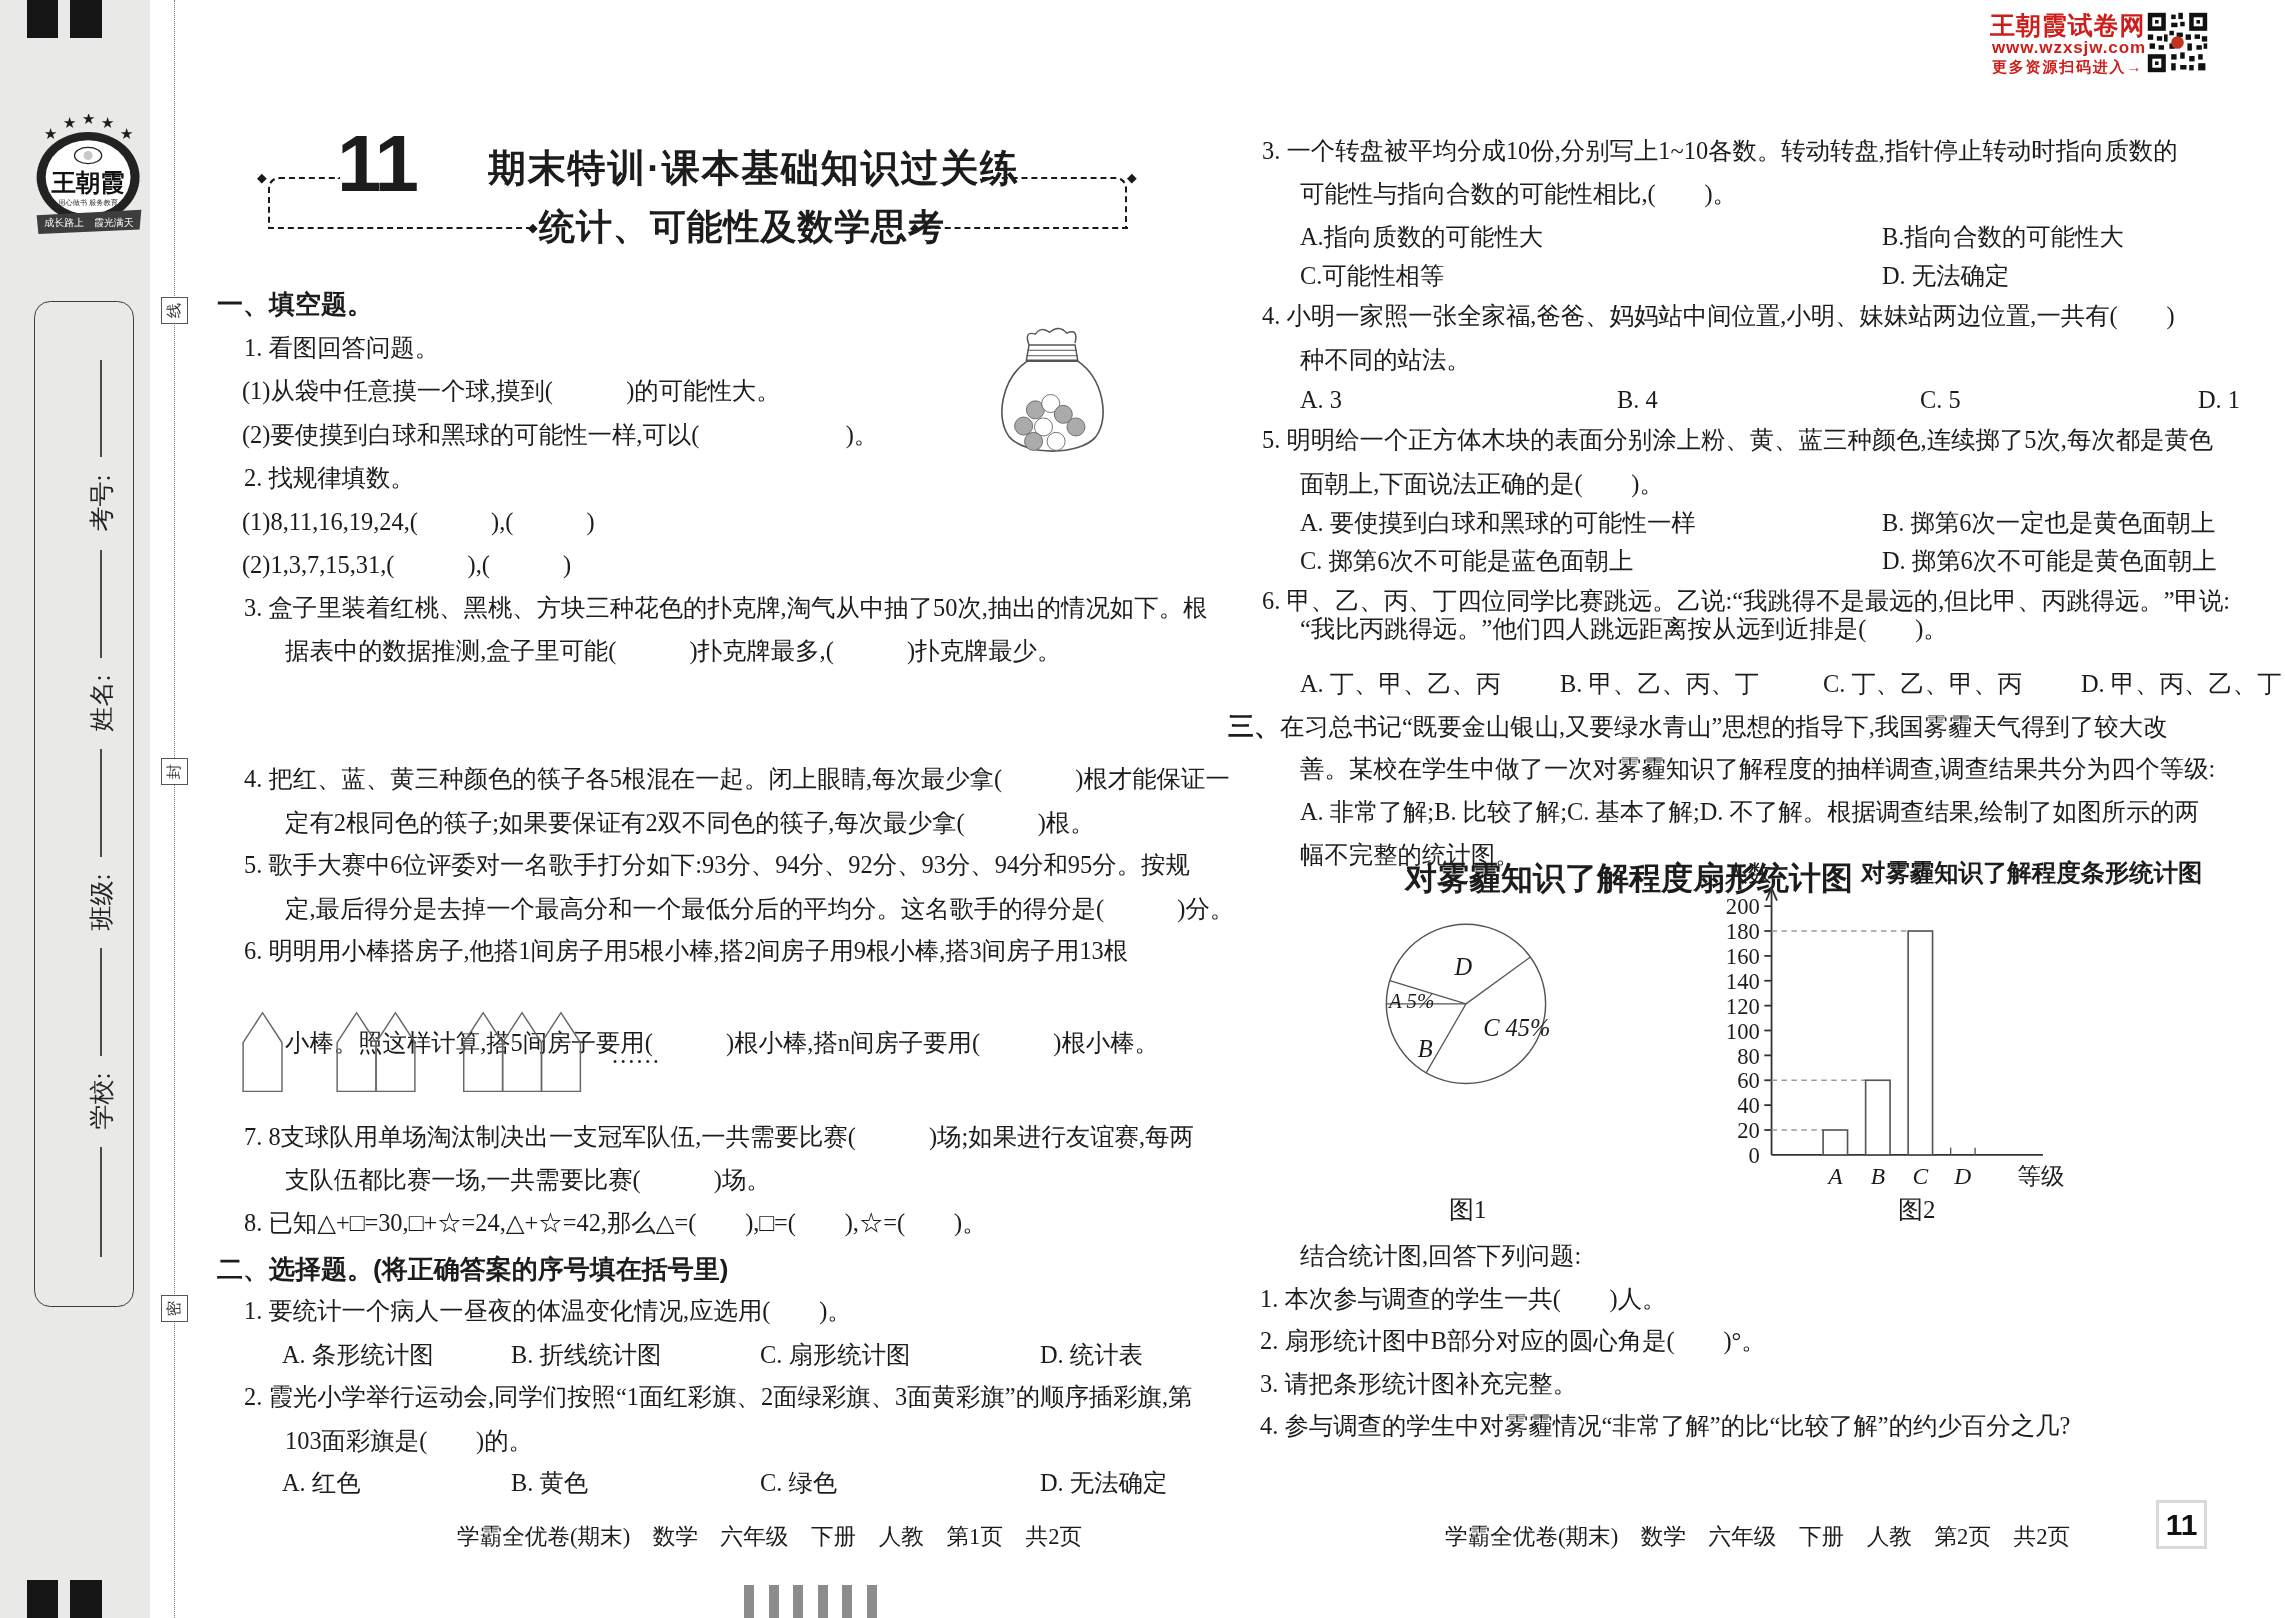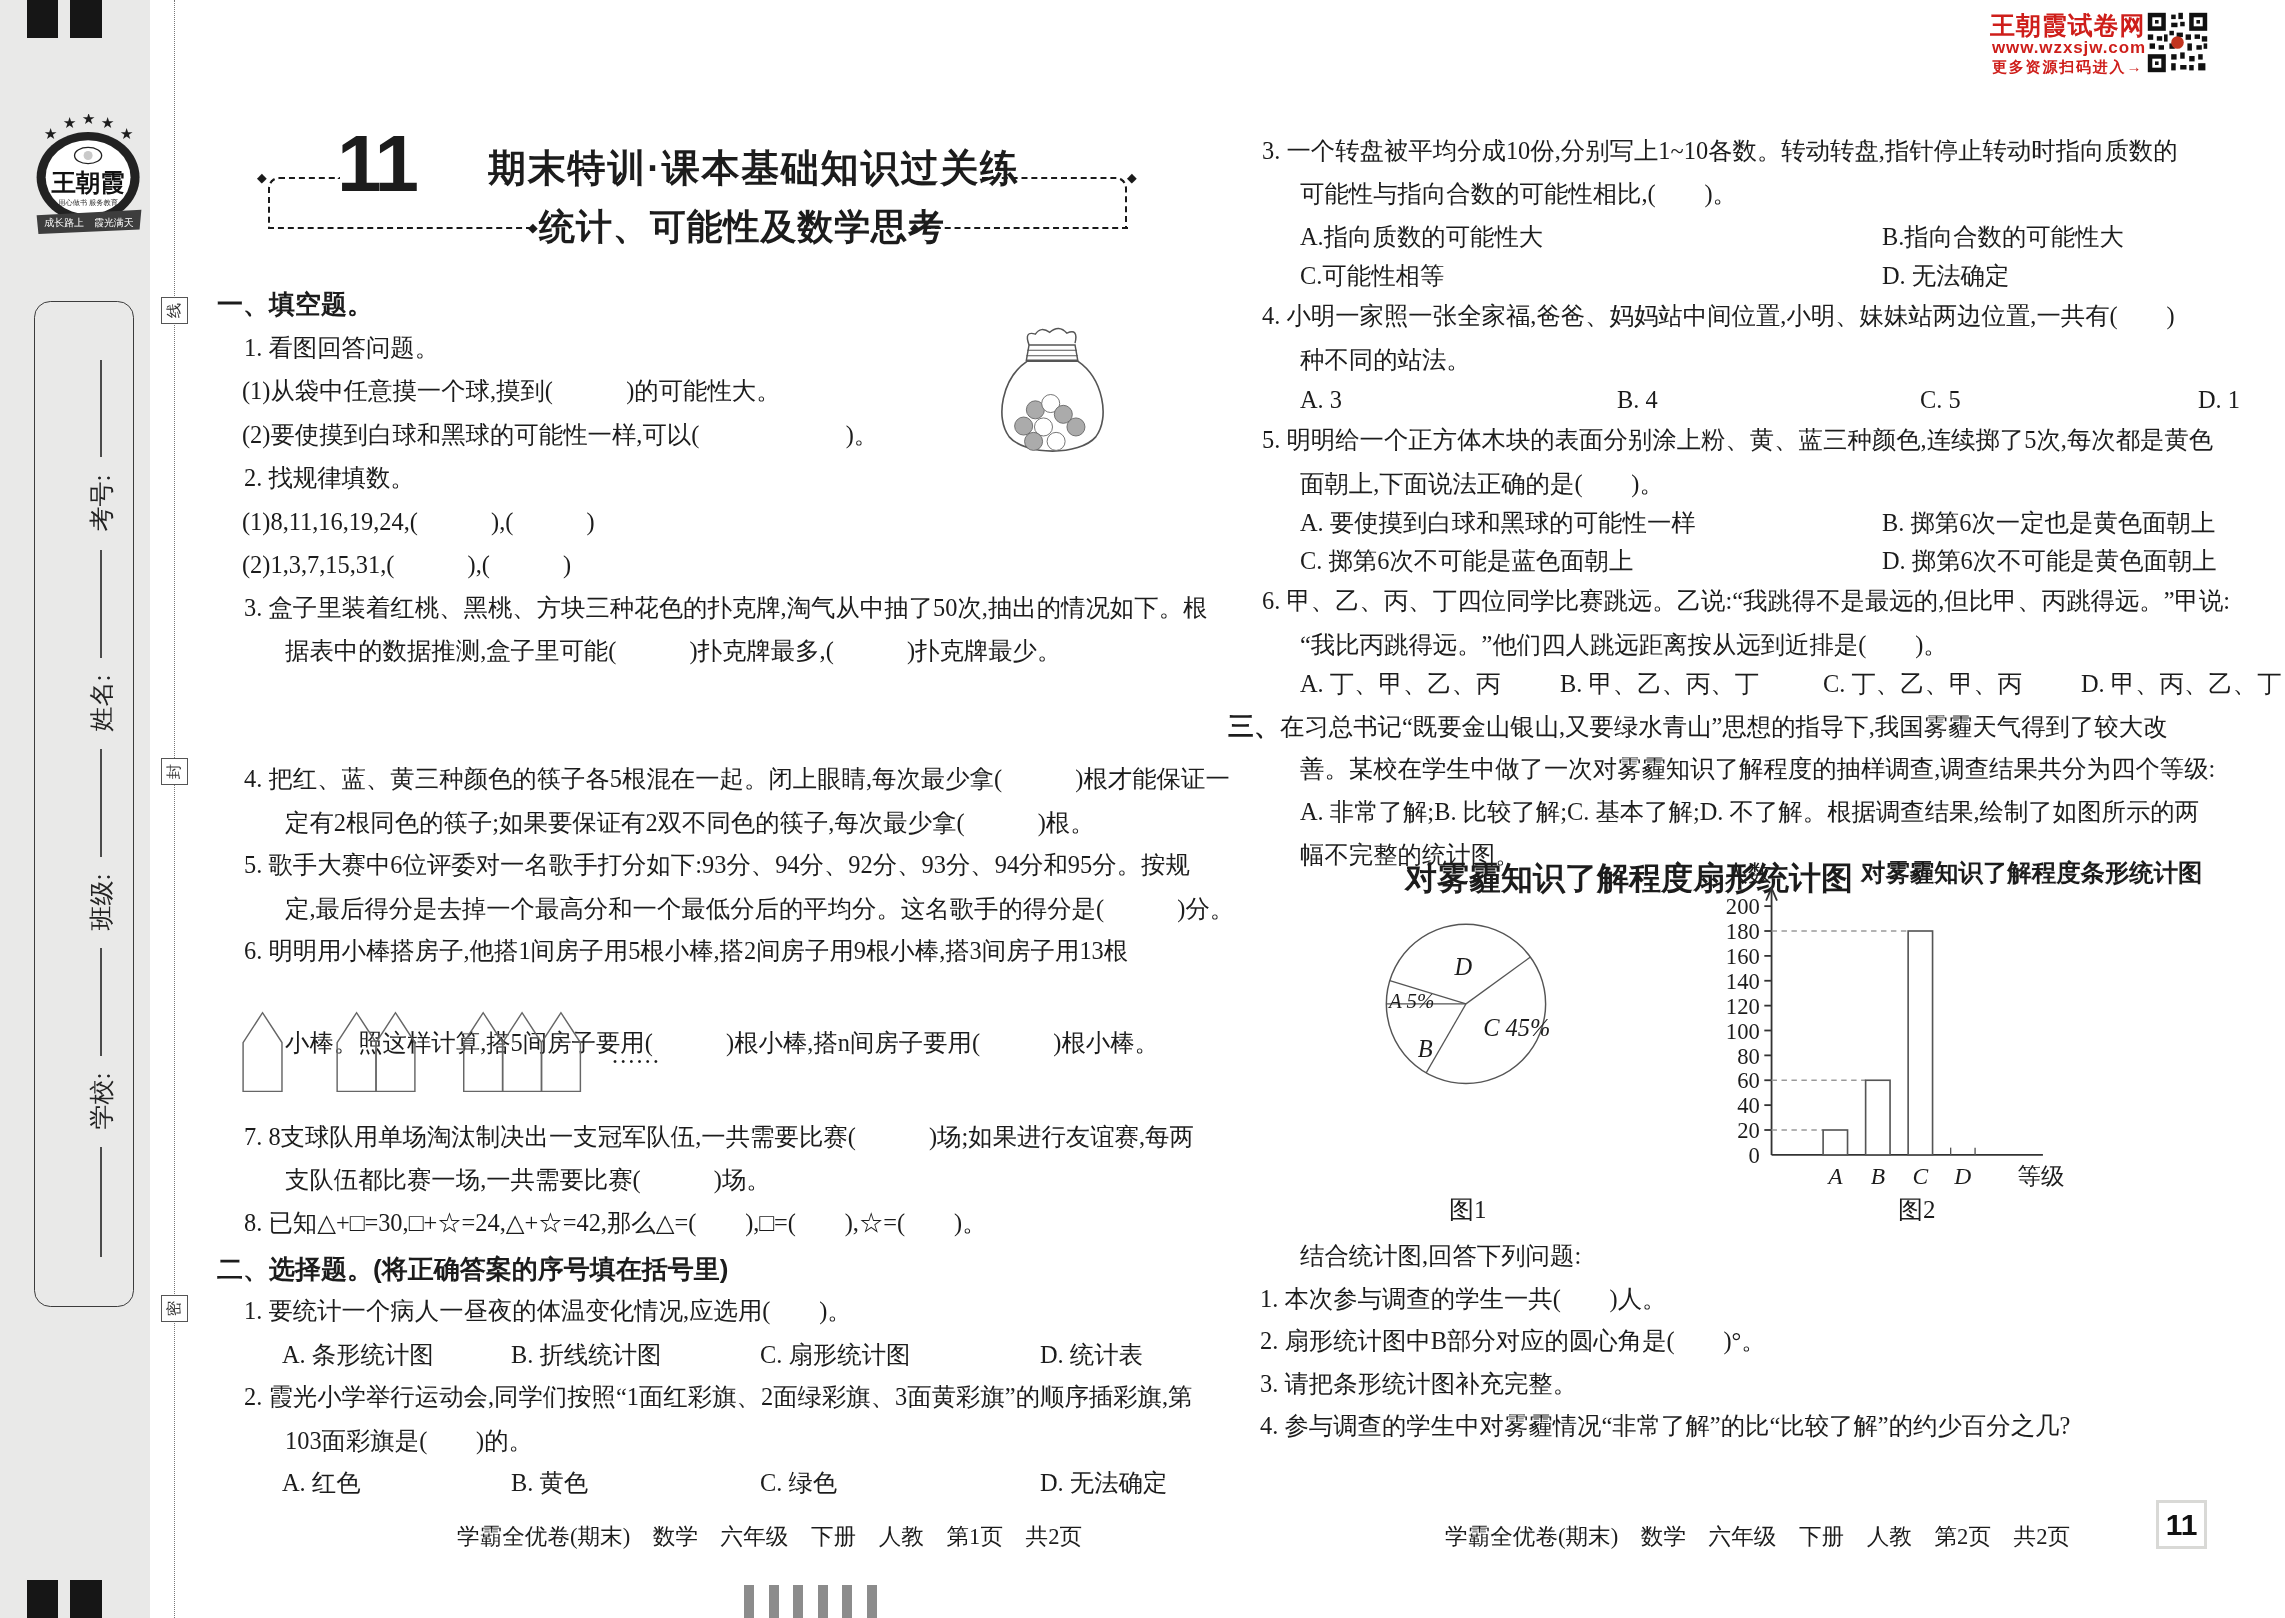--- a/index.html
+++ b/index.html
@@ -180,21 +180,21 @@
 <div class="line" style="left:2198px;top:385px">D. 1</div>
 
 <div class="line" style="left:1262px;top:425px">5. 明明给一个正方体木块的表面分别涂上粉、黄、蓝三种颜色,连续掷了5次,每次都是黄色</div>
 <div class="line" style="left:1300px;top:469px">面朝上,下面说法正确的是(　　)。</div>
 <div class="line" style="left:1300px;top:508px">A. 要使摸到白球和黑球的可能性一样</div>
 <div class="line" style="left:1882px;top:508px">B. 掷第6次一定也是黄色面朝上</div>
 <div class="line" style="left:1300px;top:546px">C. 掷第6次不可能是蓝色面朝上</div>
 <div class="line" style="left:1882px;top:546px">D. 掷第6次不可能是黄色面朝上</div>
 
 <div class="line" style="left:1262px;top:586px">6. 甲、乙、丙、丁四位同学比赛跳远。乙说:“我跳得不是最远的,但比甲、丙跳得远。”甲说:</div>
-<div class="line" style="left:1300px;top:630px">“我比丙跳得远。”他们四人跳远距离按从远到近排是(　　)。</div>
+<div class="line" style="left:1300px;top:614px">“我比丙跳得远。”他们四人跳远距离按从远到近排是(　　)。</div>
 <div class="line" style="left:1300px;top:669px">A. 丁、甲、乙、丙</div>
 <div class="line" style="left:1560px;top:669px">B. 甲、乙、丙、丁</div>
 <div class="line" style="left:1823px;top:669px">C. 丁、乙、甲、丙</div>
 <div class="line" style="left:2081px;top:669px">D. 甲、丙、乙、丁</div>
 
 <div class="line" style="left:1228px;top:710px"><span class="hsans" style="font-size:26px">三、</span><span>在习总书记“既要金山银山,又要绿水青山”思想的指导下,我国雾霾天气得到了较大改</span></div>
 <div class="line" style="left:1300px;top:754px">善。某校在学生中做了一次对雾霾知识了解程度的抽样调查,调查结果共分为四个等级:</div>
 <div class="line" style="left:1300px;top:797px">A. 非常了解;B. 比较了解;C. 基本了解;D. 不了解。根据调查结果,绘制了如图所示的两</div>
 <div class="line" style="left:1300px;top:840px">幅不完整的统计图。</div>
 

